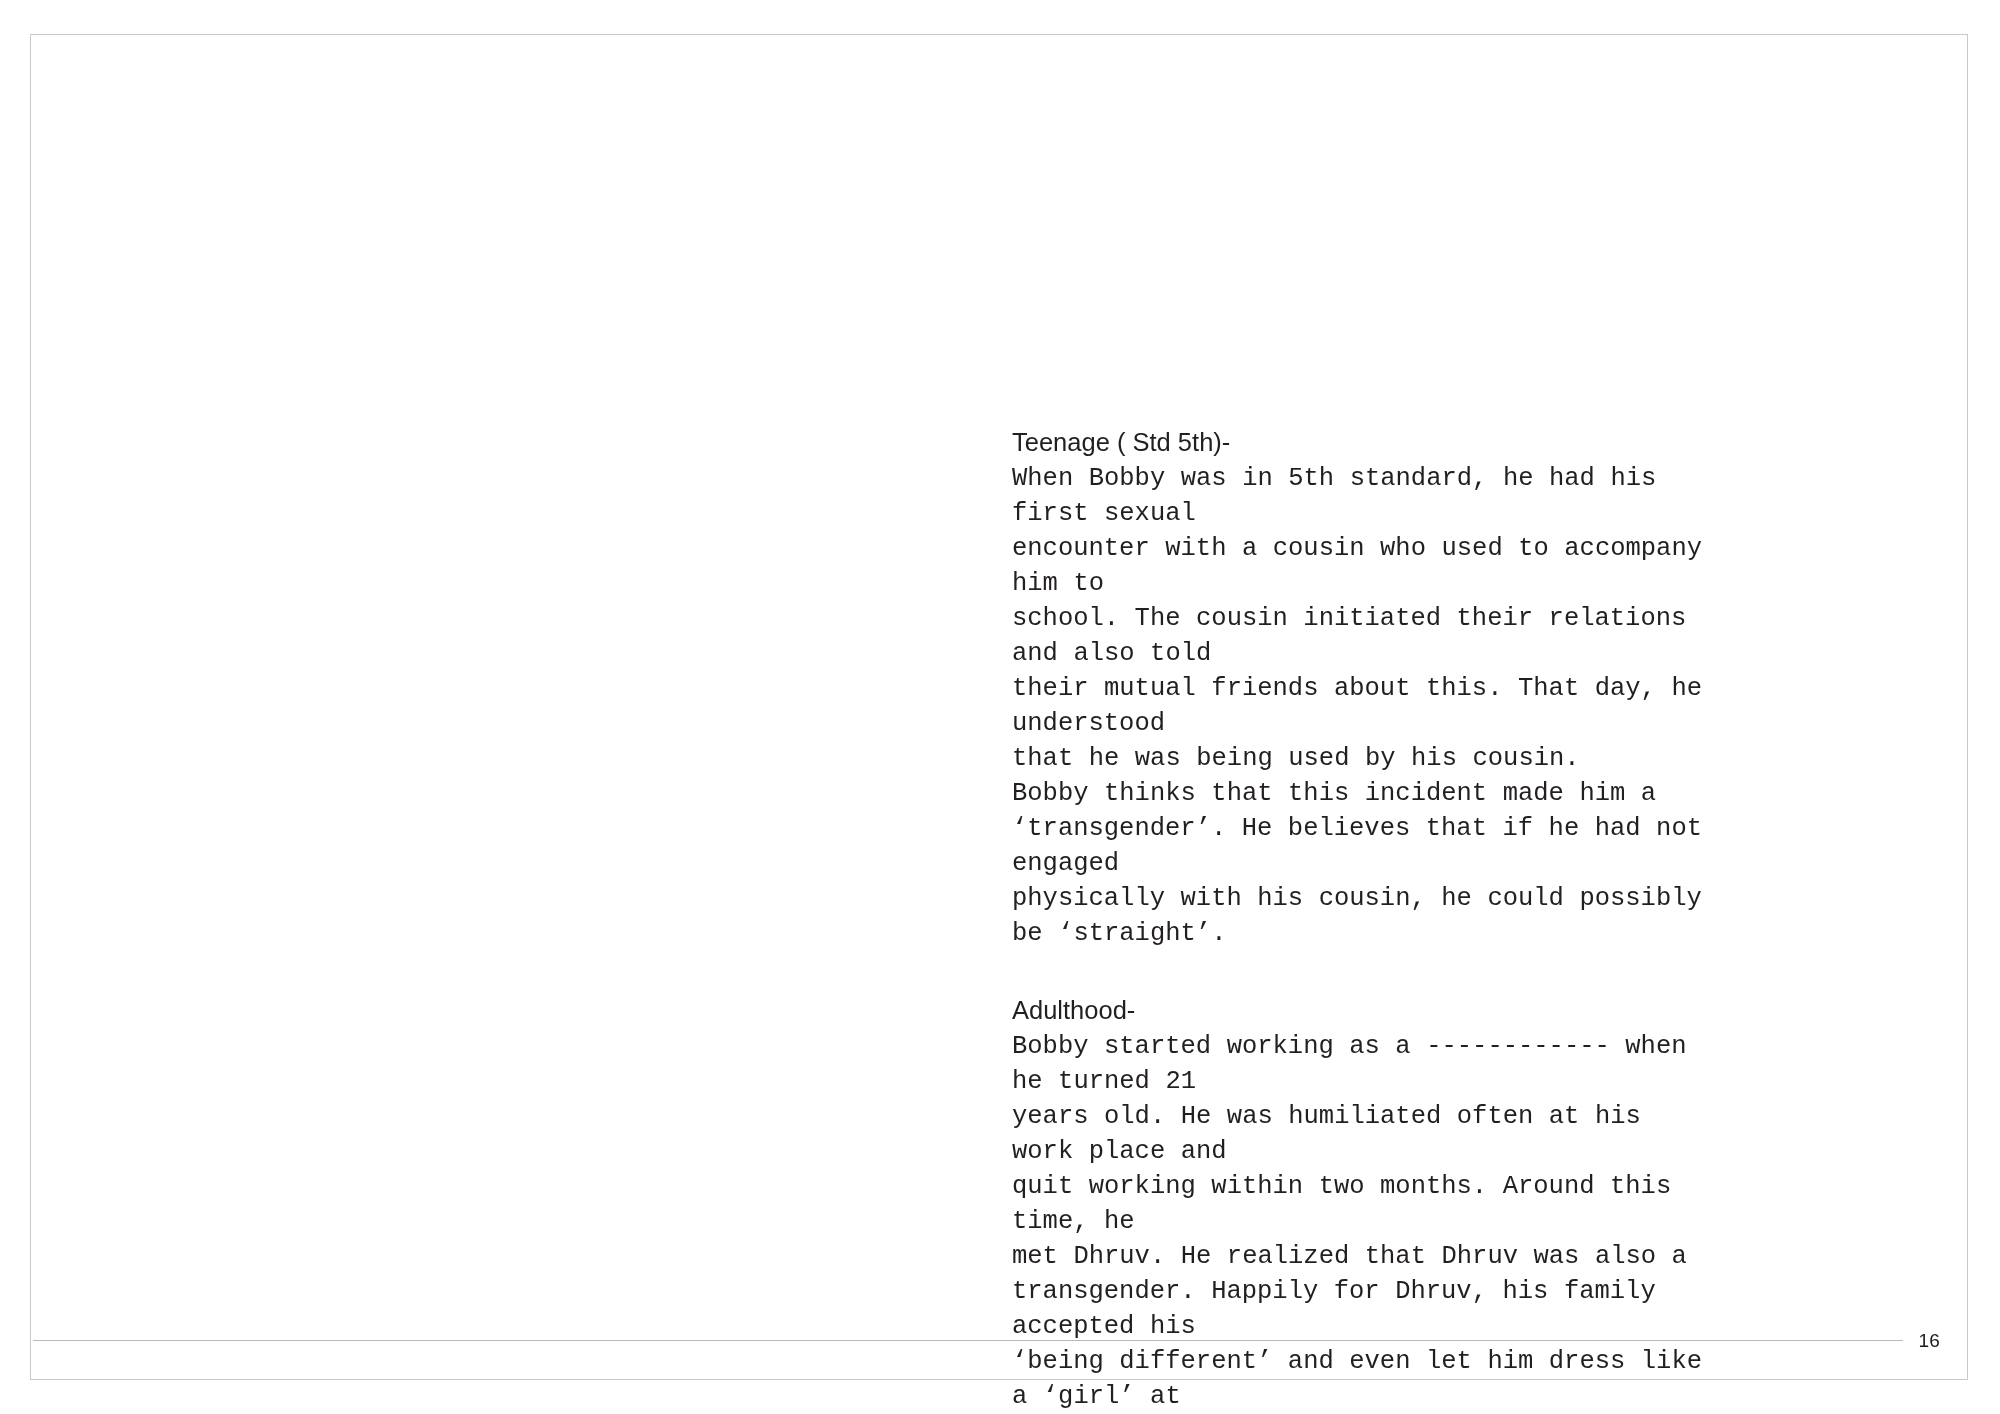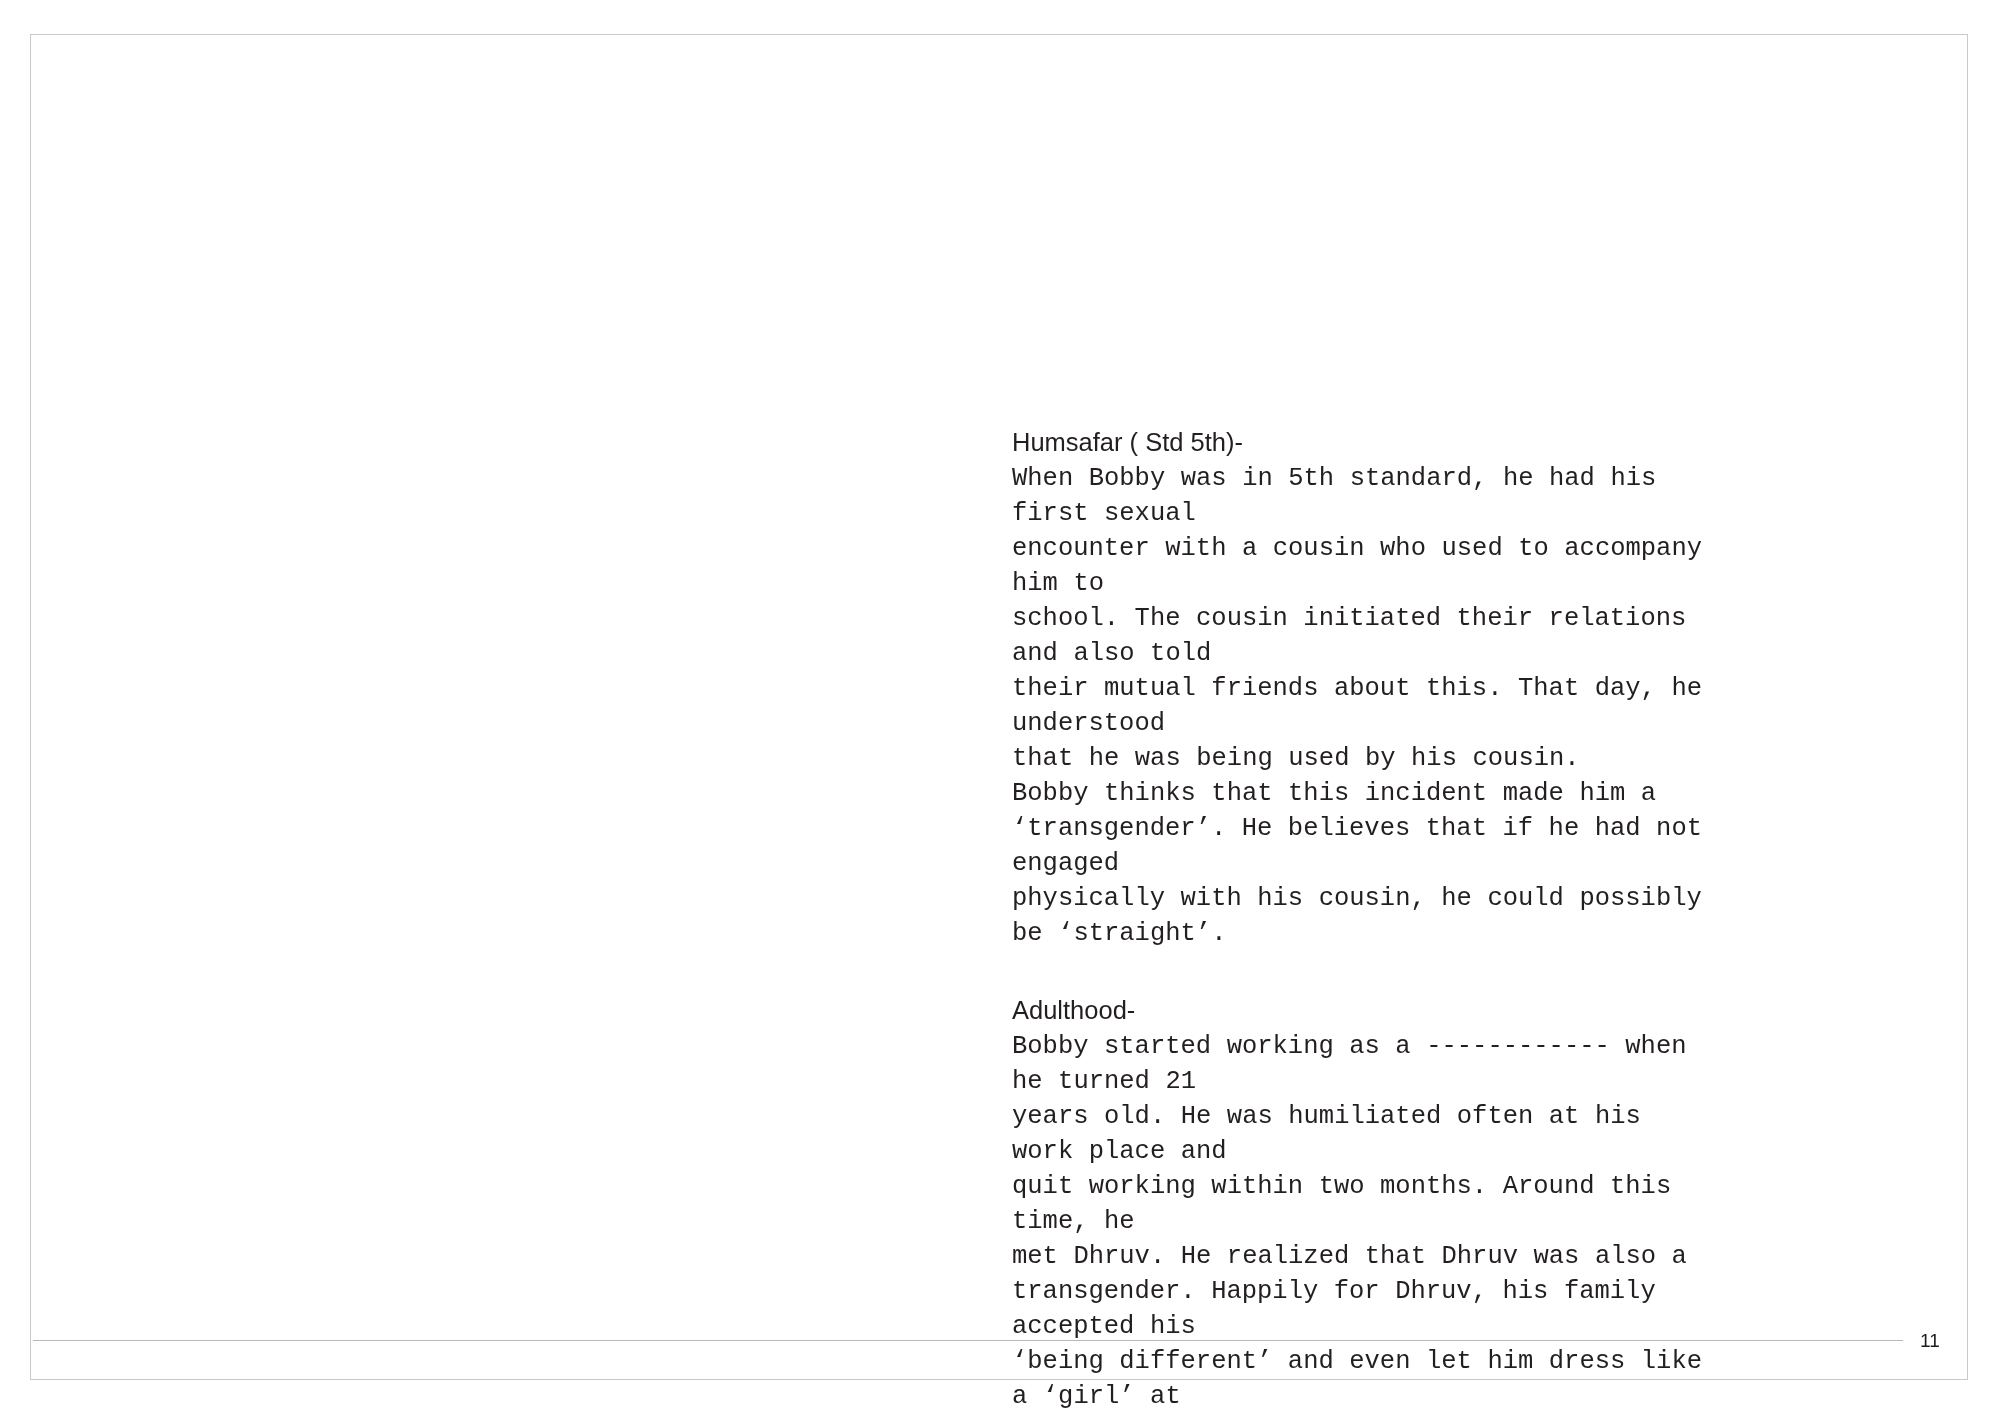--- a/index.html
+++ b/index.html
@@ -75,21 +75,21 @@
 </style>
 </head>
 <body>
 
 <div class="page">
   <div class="page-frame"></div>
 
   <div class="text-column">
 
     <div class="section">
-      <p class="section-heading">Humsafar ( Std 5th)-</p>
+      <p class="section-heading">Teenage ( Std 5th)-</p>
       <p class="section-body">When Bobby was in 5th standard, he had his first sexual
 encounter with a cousin who used to accompany him to
 school. The cousin initiated their relations and also told
 their mutual friends about this. That day, he understood
 that he was being used by his cousin.
 Bobby thinks that this incident made him a
 ‘transgender’. He believes that if he had not engaged
 physically with his cousin, he could possibly be ‘straight’.</p>
     </div>
 
@@ -105,14 +105,14 @@
 to wear women’s clothes.  Dhruv taught him the concept
 of Koti. He was the one person that Bobby was able to
 trust and confide in. Bobby heard about and was intro-
 duced to ‘Humsafar Trust’ (LGBT, Community)
 through Dhruv.</p>
     </div>
 
   </div>
 
   <div class="footer-rule"></div>
-  <div class="page-number">11</div>
+  <div class="page-number">16</div>
 </div>
 
 </body></html>

